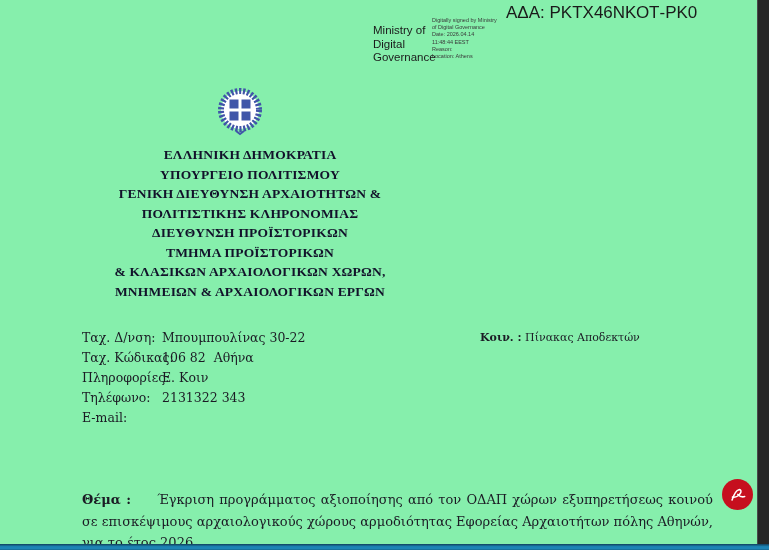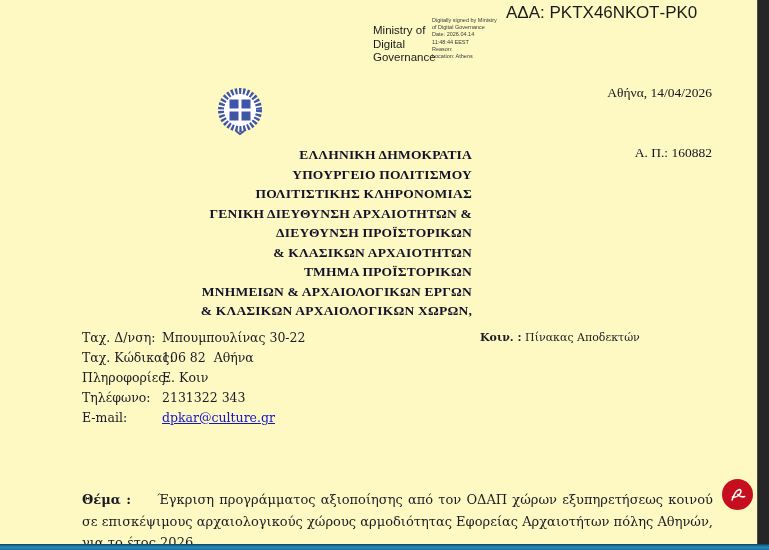--- a/index.html
+++ b/index.html
@@ -1,21 +1,21 @@
 <!DOCTYPE html>
 <html><head>
 <meta charset="utf-8">
 <style>
   * { margin: 0; padding: 0; box-sizing: border-box; }
   html, body { background: #fff; }
   .page {
     position: relative;
     width: 769px;
     height: 550px;
-    background: #fef9c3;
+    background: #86efac;
     overflow: hidden;
     font-family: "Liberation Serif", serif;
     color: #111;
   }
   
   .ada {
     position: absolute;
     left: 506px; top: 3px;
     font-family: "Liberation Sans", sans-serif;
     font-size: 17px;
@@ -55,21 +55,21 @@
   .emblem {
     position: absolute;
     left: 216px; top: 85px;
     width: 48px; height: 52px;
   }
   
   .letterhead {
     position: absolute;
     left: 28px; top: 145px;
     width: 444px;
-    text-align: right;
+    text-align: center;
     font-weight: bold;
     font-size: 13.5px;
     line-height: 19.5px;
     color: #12122a;
     letter-spacing: 0.2px;
   }
   
   .contact {
     position: absolute;
     left: 82px; top: 330px;
@@ -148,47 +148,42 @@
 
   <div class="sig-details">
     <div>Digitally signed by Ministry</div>
     <div>of Digital Governance</div>
     <div>Date: 2026.04.14</div>
     <div>11:48:44 EEST</div>
     <div>Reason:</div>
     <div>Location: Athens</div>
   </div>
 
-  <div class="date-block">
-    <div>Αθήνα, 14/04/2026</div>
-    <div>Α. Π.: 160882</div>
-  </div>
 
   <div class="emblem">
     <svg width="48" height="52" viewBox="0 0 48 52">
       <circle cx="24" cy="25" r="19" fill="#ffffff" stroke="#4055a8" stroke-width="6" stroke-dasharray="2.3 1.7"></circle>
       <circle cx="24" cy="25" r="15.5" fill="#ffffff"></circle>
       <rect x="13.5" y="14.5" width="9" height="9" fill="#4055a8"></rect>
       <rect x="25.5" y="14.5" width="9" height="9" fill="#4055a8"></rect>
       <rect x="13.5" y="26.5" width="9" height="9" fill="#4055a8"></rect>
       <rect x="25.5" y="26.5" width="9" height="9" fill="#4055a8"></rect>
       <path d="M20 46 L24 49 L28 46" fill="none" stroke="#4055a8" stroke-width="2"></path>
     </svg>
   </div>
 
   <div class="letterhead">
     <div>ΕΛΛΗΝΙΚΗ ΔΗΜΟΚΡΑΤΙΑ</div>
     <div>ΥΠΟΥΡΓΕΙΟ ΠΟΛΙΤΙΣΜΟΥ</div>
+    <div>ΓΕΝΙΚΗ ΔΙΕΥΘΥΝΣΗ ΑΡΧΑΙΟΤΗΤΩΝ &amp;</div>
     <div>ΠΟΛΙΤΙΣΤΙΚΗΣ ΚΛΗΡΟΝΟΜΙΑΣ</div>
-    <div>ΓΕΝΙΚΗ ΔΙΕΥΘΥΝΣΗ ΑΡΧΑΙΟΤΗΤΩΝ &amp;</div>
     <div>ΔΙΕΥΘΥΝΣΗ ΠΡΟΪΣΤΟΡΙΚΩΝ</div>
-    <div>&amp; ΚΛΑΣΙΚΩΝ ΑΡΧΑΙΟΤΗΤΩΝ</div>
     <div>ΤΜΗΜΑ ΠΡΟΪΣΤΟΡΙΚΩΝ</div>
+    <div>&amp; ΚΛΑΣΙΚΩΝ ΑΡΧΑΙΟΛΟΓΙΚΩΝ ΧΩΡΩΝ,</div>
     <div>ΜΝΗΜΕΙΩΝ &amp; ΑΡΧΑΙΟΛΟΓΙΚΩΝ ΕΡΓΩΝ</div>
-    <div>&amp; ΚΛΑΣΙΚΩΝ ΑΡΧΑΙΟΛΟΓΙΚΩΝ ΧΩΡΩΝ,</div>
   </div>
 
   <div class="contact">
     <div class="row">
       <span class="label">Ταχ. Δ/νση:</span>
       <span class="value">Μπουμπουλίνας 30-22</span>
     </div>
     <div class="row">
       <span class="label">Ταχ. Κώδικας:</span>
       <span class="value">106 82  Αθήνα</span>
@@ -196,21 +191,20 @@
     <div class="row">
       <span class="label">Πληροφορίες:</span>
       <span class="value">Ε. Κοιν</span>
     </div>
     <div class="row">
       <span class="label">Τηλέφωνο:</span>
       <span class="value">2131322 343</span>
     </div>
     <div class="row">
       <span class="label">E-mail:</span>
-      <a href="#" class="value">dpkar@culture.gr</a>
     </div>
   </div>
 
   <div class="recipients">
     <span class="label">Κοιν. :</span>
     <span class="value">Πίνακας Αποδεκτών</span>
   </div>
 
   <div class="subject">
     <span class="label">Θέμα :</span><span class="tab"></span><span>Έγκριση προγράμματος αξιοποίησης από τον ΟΔΑΠ χώρων εξυπηρετήσεως κοινού σε επισκέψιμους αρχαιολογικούς χώρους αρμοδιότητας Εφορείας Αρχαιοτήτων πόλης Αθηνών, για το έτος 2026.</span>

